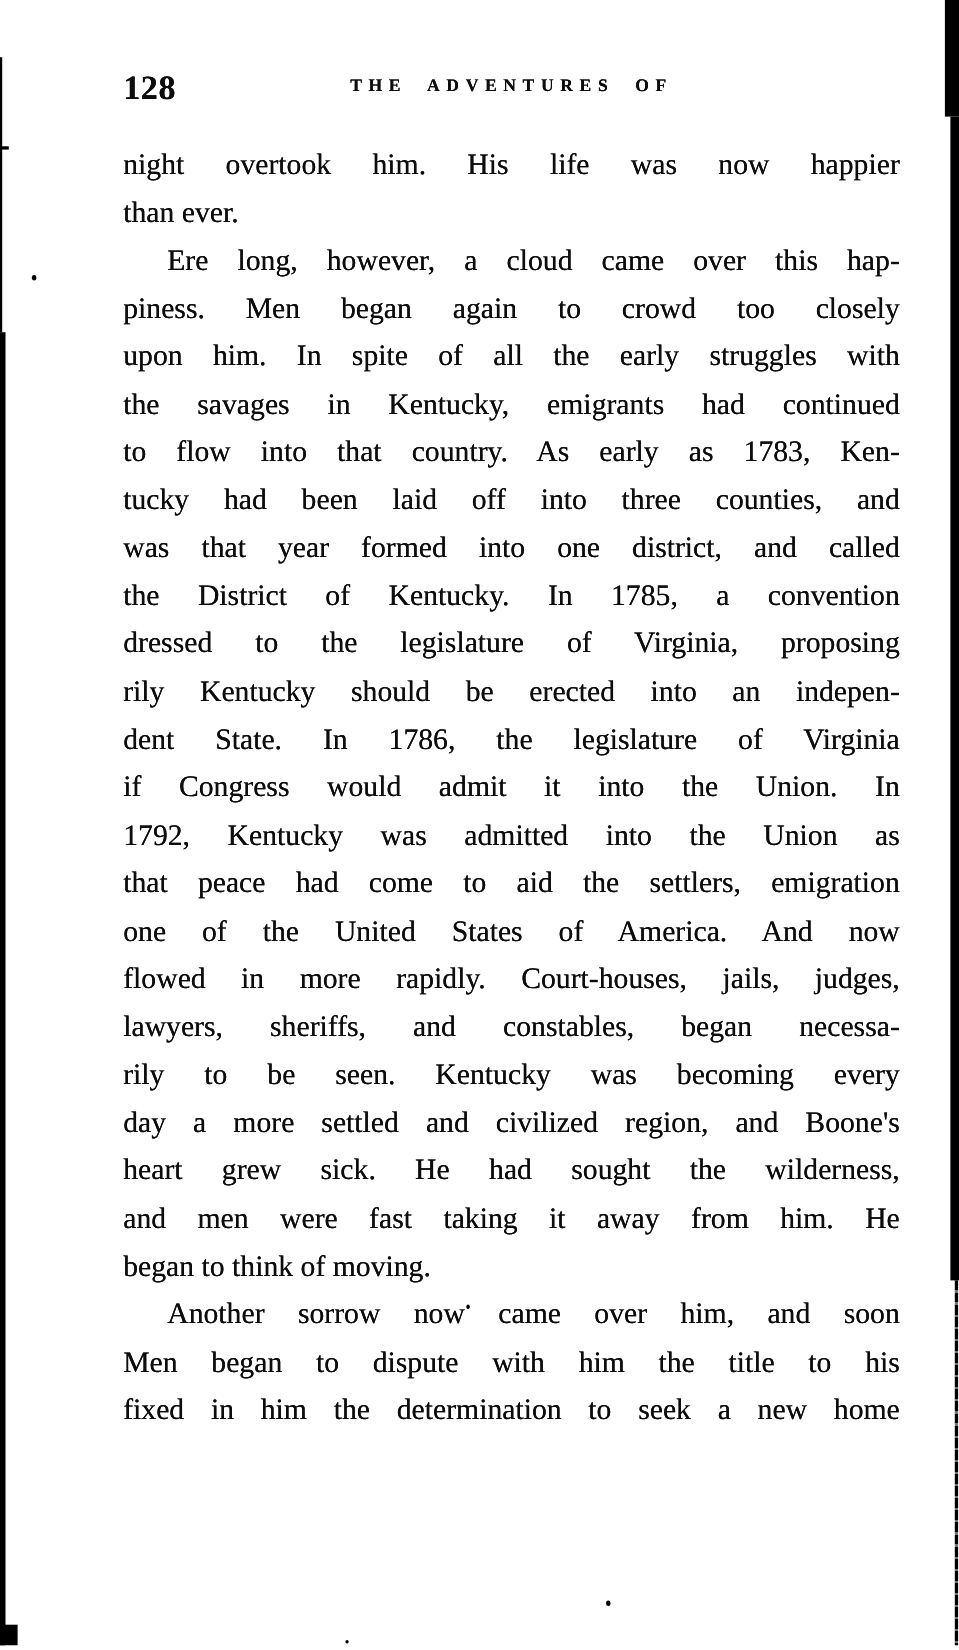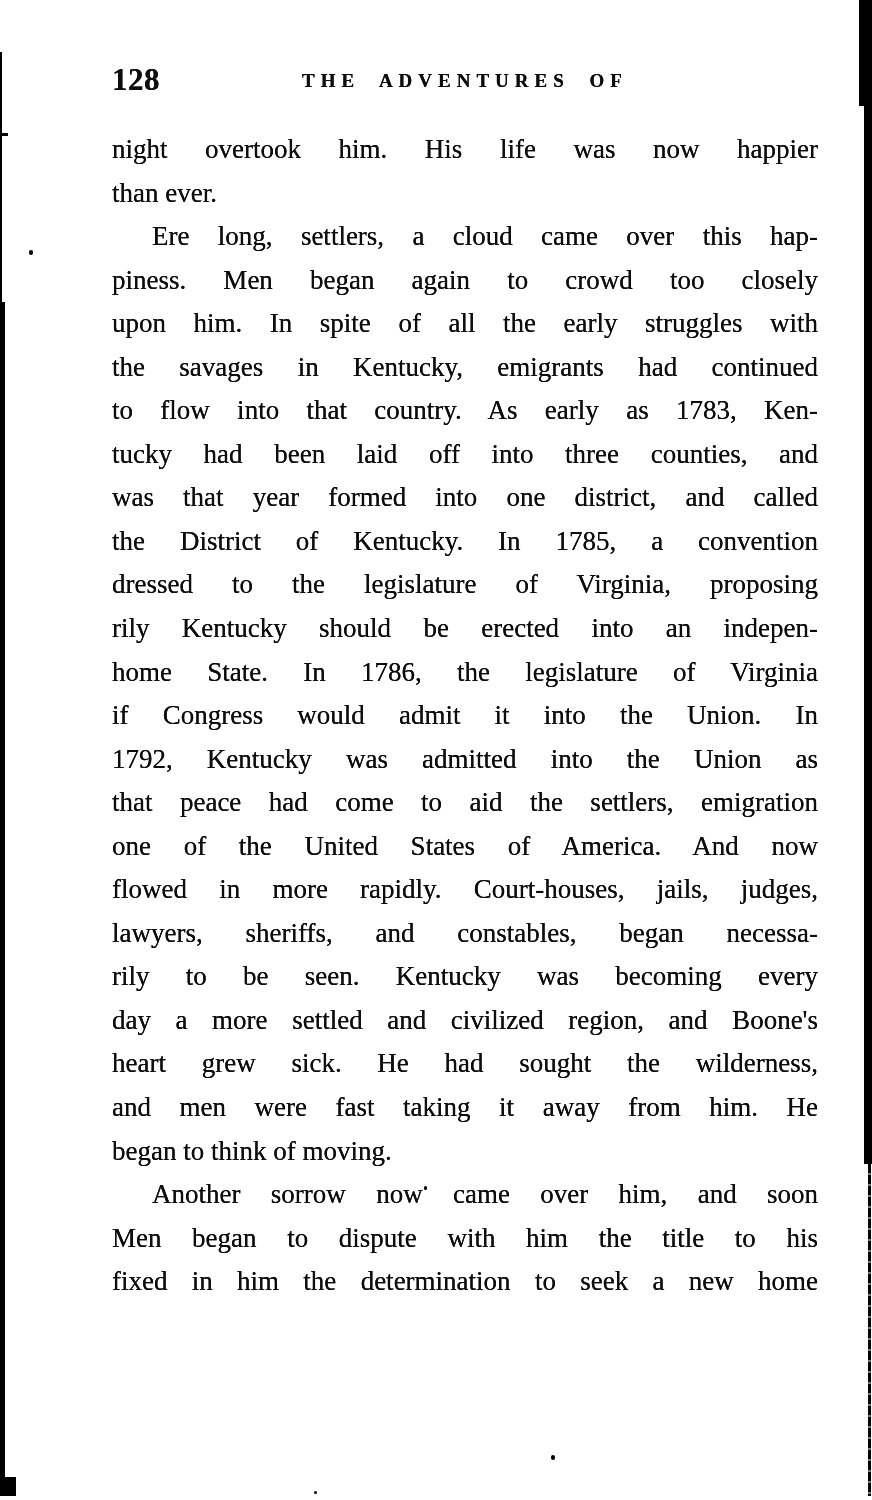--- a/index.html
+++ b/index.html
@@ -32,21 +32,21 @@
     font-weight: 700;
     letter-spacing: 0.5px;
     text-shadow: 0 0 0.6px currentColor;
   }
   .running-header {
     position: absolute;
     left: 0;
     right: 0;
     top: 8px;
     text-align: center;
-    font-size: 19px;
+    font-size: 16px;
     font-weight: 700;
     letter-spacing: 6px;
     word-spacing: 9px;
     text-shadow: 0 0 0.6px currentColor;
   }
   
   .text-block {
     position: absolute;
     left: 112px;
     top: 128px;
@@ -91,31 +91,31 @@
     <div class="page-number">128</div>
     <div class="running-header">THE ADVENTURES OF</div>
   </div>
 
   <div class="text-block">
       <div>
         <div class="line">night overtook him.  His life was now happier</div>
         <div class="line plain">than ever.</div>
       </div>
       <div>
-        <div class="line indent">Ere long, settlers, a cloud came over this hap-</div>
+        <div class="line indent">Ere long, however, a cloud came over this hap-</div>
         <div class="line">piness.  Men began again to crowd too closely</div>
         <div class="line">upon him.  In spite of all the early struggles with</div>
         <div class="line">the savages in Kentucky, emigrants had continued</div>
         <div class="line">to flow into that country.  As early as 1783, Ken-</div>
         <div class="line">tucky had been laid off into three counties, and</div>
         <div class="line">was that year formed into one district, and called</div>
         <div class="line">the District of Kentucky.  In 1785, a convention</div>
         <div class="line">dressed to the legislature of Virginia, proposing</div>
         <div class="line">rily Kentucky should be erected into an indepen-</div>
-        <div class="line">home State.  In 1786, the legislature of Virginia</div>
+        <div class="line">dent State.  In 1786, the legislature of Virginia</div>
         <div class="line">if Congress would admit it into the Union.  In</div>
         <div class="line">1792, Kentucky was admitted into the Union as</div>
         <div class="line">that peace had come to aid the settlers, emigration</div>
         <div class="line">one of the United States of America.  And now</div>
         <div class="line">flowed in more rapidly.  Court-houses, jails, judges,</div>
         <div class="line">lawyers, sheriffs, and constables, began necessa-</div>
         <div class="line">rily to be seen.  Kentucky was becoming every</div>
         <div class="line">day a more settled and civilized region, and Boone's</div>
         <div class="line">heart grew sick.  He had sought the wilderness,</div>
         <div class="line">and men were fast taking it away from him.  He</div>

